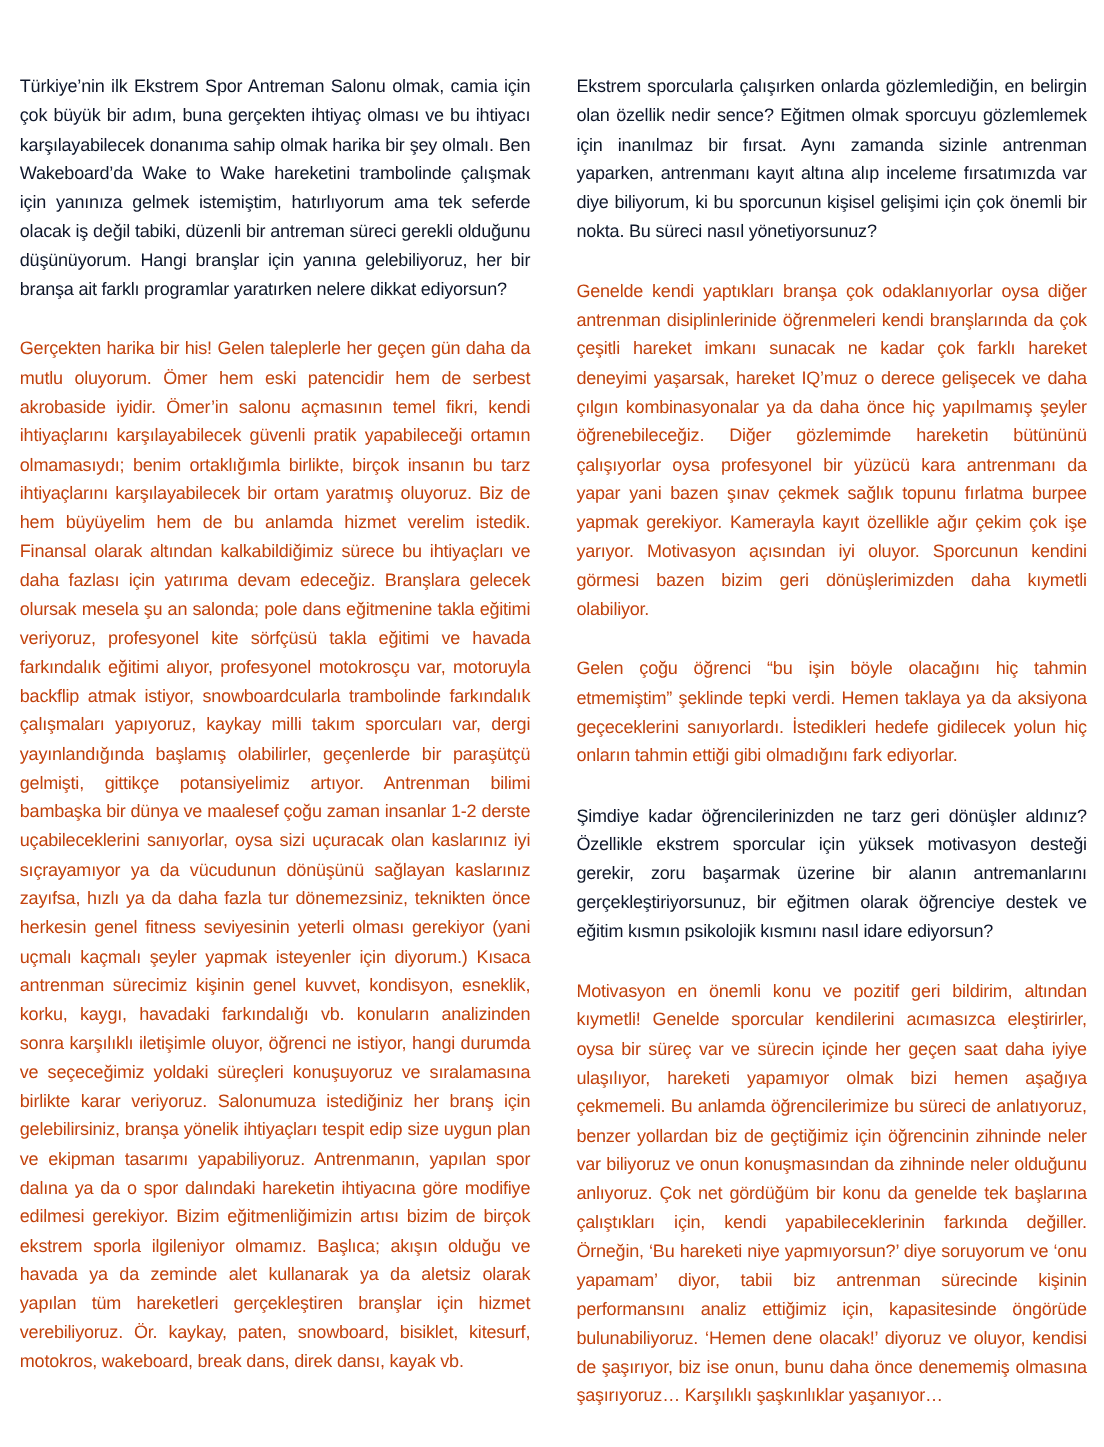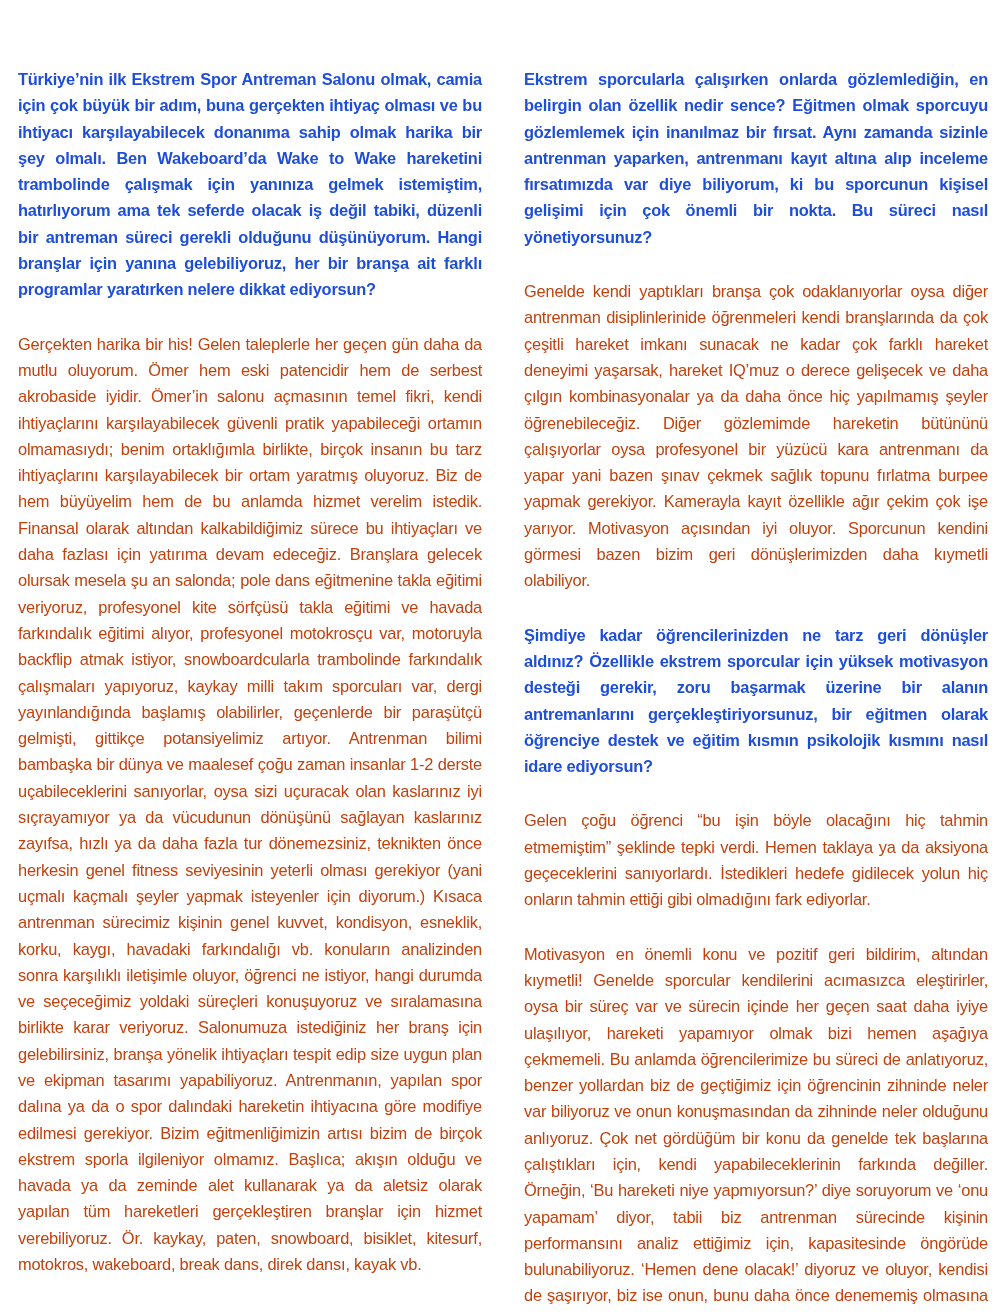--- a/index.html
+++ b/index.html
@@ -27,40 +27,40 @@
   .para {
     font-family: "Liberation Sans", "DejaVu Sans", sans-serif;
     font-size: 16.4px;
     line-height: 26.3px;
     letter-spacing: -0.2px;
     text-align: justify;
     color: #c2410c;
     margin: 0 0 28px 0;
   }
   .para.question {
-    font-weight: 700;
-    color: #1d4ed8;
+    font-weight: 400;
+    color: #0f172a;
   }
   .para:last-child {
     margin-bottom: 0;
   }
 </style>
 </head>
 <body>
 
 <div class="page">
   <div class="columns">
 
     <div class="col">
       <p class="para question">Türkiye’nin ilk Ekstrem Spor Antreman Salonu olmak, camia için çok büyük bir adım, buna gerçekten ihtiyaç olması ve bu ihtiyacı karşılayabilecek donanıma sahip olmak harika bir şey olmalı. Ben Wakeboard’da Wake to Wake hareketini trambolinde çalışmak için yanınıza gelmek istemiştim, hatırlıyorum ama tek seferde olacak iş değil tabiki, düzenli bir antreman süreci gerekli olduğunu düşünüyorum. Hangi branşlar için yanına gelebiliyoruz, her bir branşa ait farklı programlar yaratırken nelere dikkat ediyorsun?</p>
       <p class="para">Gerçekten harika bir his! Gelen taleplerle her geçen gün daha da mutlu oluyorum. Ömer hem eski patencidir hem de serbest akrobaside iyidir. Ömer’in salonu açmasının temel fikri, kendi ihtiyaçlarını karşılayabilecek güvenli pratik yapabileceği ortamın olmamasıydı; benim ortaklığımla birlikte, birçok insanın bu tarz ihtiyaçlarını karşılayabilecek bir ortam yaratmış oluyoruz. Biz de hem büyüyelim hem de bu anlamda hizmet verelim istedik. Finansal olarak altından kalkabildiğimiz sürece bu ihtiyaçları ve daha fazlası için yatırıma devam edeceğiz. Branşlara gelecek olursak mesela şu an salonda; pole dans eğitmenine takla eğitimi veriyoruz, profesyonel kite sörfçüsü takla eğitimi ve havada farkındalık eğitimi alıyor, profesyonel motokrosçu var, motoruyla backflip atmak istiyor, snowboardcularla trambolinde farkındalık çalışmaları yapıyoruz, kaykay milli takım sporcuları var, dergi yayınlandığında başlamış olabilirler, geçenlerde bir paraşütçü gelmişti, gittikçe potansiyelimiz artıyor. Antrenman bilimi bambaşka bir dünya ve maalesef çoğu zaman insanlar 1-2 derste uçabileceklerini sanıyorlar, oysa sizi uçuracak olan kaslarınız iyi sıçrayamıyor ya da vücudunun dönüşünü sağlayan kaslarınız zayıfsa, hızlı ya da daha fazla tur dönemezsiniz, teknikten önce herkesin genel fitness seviyesinin yeterli olması gerekiyor (yani uçmalı kaçmalı şeyler yapmak isteyenler için diyorum.) Kısaca antrenman sürecimiz kişinin genel kuvvet, kondisyon, esneklik, korku, kaygı, havadaki farkındalığı vb. konuların analizinden sonra karşılıklı iletişimle oluyor, öğrenci ne istiyor, hangi durumda ve seçeceğimiz yoldaki süreçleri konuşuyoruz ve sıralamasına birlikte karar veriyoruz. Salonumuza istediğiniz her branş için gelebilirsiniz, branşa yönelik ihtiyaçları tespit edip size uygun plan ve ekipman tasarımı yapabiliyoruz. Antrenmanın, yapılan spor dalına ya da o spor dalındaki hareketin ihtiyacına göre modifiye edilmesi gerekiyor. Bizim eğitmenliğimizin artısı bizim de birçok ekstrem sporla ilgileniyor olmamız. Başlıca; akışın olduğu ve havada ya da zeminde alet kullanarak ya da aletsiz olarak yapılan tüm hareketleri gerçekleştiren branşlar için hizmet verebiliyoruz. Ör. kaykay, paten, snowboard, bisiklet, kitesurf, motokros, wakeboard, break dans, direk dansı, kayak vb.</p>
     </div>
 
     <div class="col">
       <p class="para question">Ekstrem sporcularla çalışırken onlarda gözlemlediğin, en belirgin olan özellik nedir sence? Eğitmen olmak sporcuyu gözlemlemek için inanılmaz bir fırsat. Aynı zamanda sizinle antrenman yaparken, antrenmanı kayıt altına alıp inceleme fırsatımızda var diye biliyorum, ki bu sporcunun kişisel gelişimi için çok önemli bir nokta. Bu süreci nasıl yönetiyorsunuz?</p>
       <p class="para">Genelde kendi yaptıkları branşa çok odaklanıyorlar oysa diğer antrenman disiplinlerinide öğrenmeleri kendi branşlarında da çok çeşitli hareket imkanı sunacak ne kadar çok farklı hareket deneyimi yaşarsak, hareket IQ’muz o derece gelişecek ve daha çılgın kombinasyonalar ya da daha önce hiç yapılmamış şeyler öğrenebileceğiz. Diğer gözlemimde hareketin bütününü çalışıyorlar oysa profesyonel bir yüzücü kara antrenmanı da yapar yani bazen şınav çekmek sağlık topunu fırlatma burpee yapmak gerekiyor. Kamerayla kayıt özellikle ağır çekim çok işe yarıyor. Motivasyon açısından iyi oluyor. Sporcunun kendini görmesi bazen bizim geri dönüşlerimizden daha kıymetli olabiliyor.</p>
+      <p class="para">Gelen çoğu öğrenci “bu işin böyle olacağını hiç tahmin etmemiştim” şeklinde tepki verdi. Hemen taklaya ya da aksiyona geçeceklerini sanıyorlardı. İstedikleri hedefe gidilecek yolun hiç onların tahmin ettiği gibi olmadığını fark ediyorlar.</p>
       <p class="para question">Şimdiye kadar öğrencilerinizden ne tarz geri dönüşler aldınız? Özellikle ekstrem sporcular için yüksek motivasyon desteği gerekir, zoru başarmak üzerine bir alanın antremanlarını gerçekleştiriyorsunuz, bir eğitmen olarak öğrenciye destek ve eğitim kısmın psikolojik kısmını nasıl idare ediyorsun?</p>
-      <p class="para">Gelen çoğu öğrenci “bu işin böyle olacağını hiç tahmin etmemiştim” şeklinde tepki verdi. Hemen taklaya ya da aksiyona geçeceklerini sanıyorlardı. İstedikleri hedefe gidilecek yolun hiç onların tahmin ettiği gibi olmadığını fark ediyorlar.</p>
       <p class="para">Motivasyon en önemli konu ve pozitif geri bildirim, altından kıymetli! Genelde sporcular kendilerini acımasızca eleştirirler, oysa bir süreç var ve sürecin içinde her geçen saat daha iyiye ulaşılıyor, hareketi yapamıyor olmak bizi hemen aşağıya çekmemeli. Bu anlamda öğrencilerimize bu süreci de anlatıyoruz, benzer yollardan biz de geçtiğimiz için öğrencinin zihninde neler var biliyoruz ve onun konuşmasından da zihninde neler olduğunu anlıyoruz. Çok net gördüğüm bir konu da genelde tek başlarına çalıştıkları için, kendi yapabileceklerinin farkında değiller. Örneğin, ‘Bu hareketi niye yapmıyorsun?’ diye soruyorum ve ‘onu yapamam’ diyor, tabii biz antrenman sürecinde kişinin performansını analiz ettiğimiz için, kapasitesinde öngörüde bulunabiliyoruz. ‘Hemen dene olacak!’ diyoruz ve oluyor, kendisi de şaşırıyor, biz ise onun, bunu daha önce denememiş olmasına şaşırıyoruz… Karşılıklı şaşkınlıklar yaşanıyor…</p>
     </div>
 
   </div>
 </div>
 
 </body></html>

